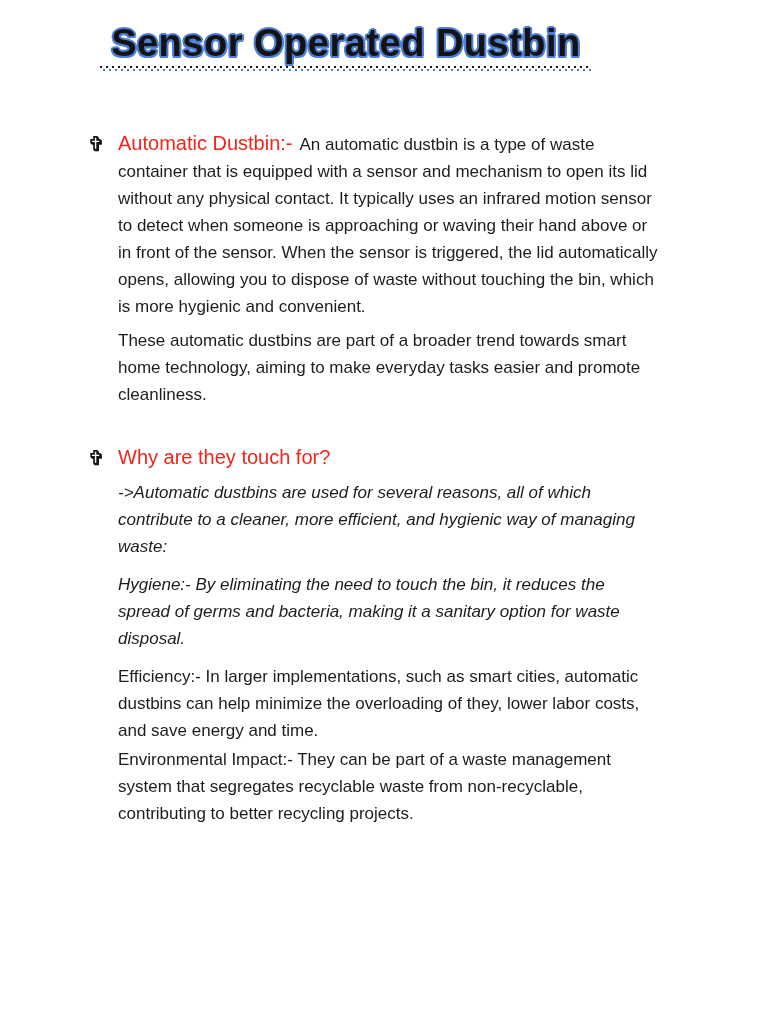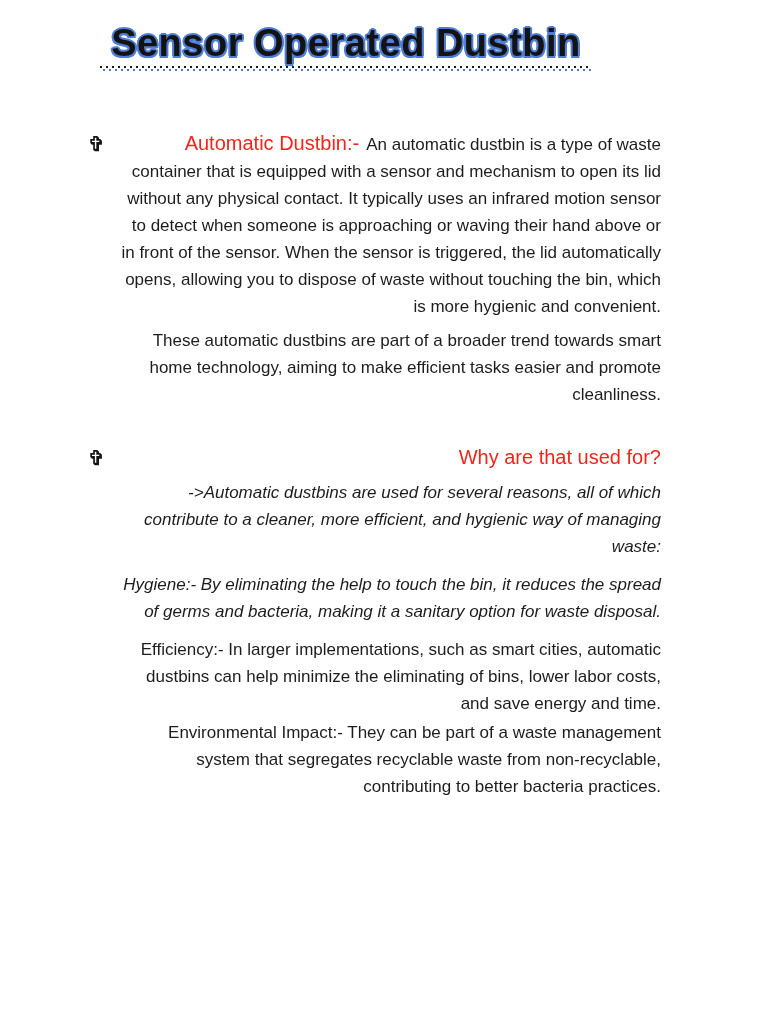--- a/index.html
+++ b/index.html
@@ -79,21 +79,20 @@
     font-weight: 400;
   }
   .sec-heading.inline {
     margin-right: 7px;
   }
   .head-line {
     margin: 0 0 4px 0;
   }
   .content p {
     margin: 0 0 7px 0;
-    text-align: right;
   }
   .content p.tight {
     margin-bottom: 2px;
   }
   .content p.gap-after {
     margin-bottom: 11px;
     font-style: italic;
   }
 </style>
 </head>
@@ -106,28 +105,28 @@
     <div class="title-dots"></div>
   </div>
 
   <div class="content">
 
     <div class="section">
       <span class="bullet">✞</span>
       <p>
         <span class="sec-heading inline">Automatic Dustbin:-</span><span>An automatic dustbin is a type of waste container that is equipped with a sensor and mechanism to open its lid without any physical contact. It typically uses an infrared motion sensor to detect when someone is approaching or waving their hand above or in front of the sensor. When the sensor is triggered, the lid automatically opens, allowing you to dispose of waste without touching the bin, which is more hygienic and convenient.</span>
       </p>
-      <p class="tight">These automatic dustbins are part of a broader trend towards smart home technology, aiming to make efficient tasks easier and promote cleanliness.</p>
+      <p class="tight">These automatic dustbins are part of a broader trend towards smart home technology, aiming to make everyday tasks easier and promote cleanliness.</p>
     </div>
 
     <div class="section">
       <span class="bullet">✞</span>
       <p class="head-line">
-        <span class="sec-heading">Why are that used for?</span>
+        <span class="sec-heading">Why are they touch for?</span>
       </p>
       <p class="gap-after">-&gt;Automatic dustbins are used for several reasons, all of which contribute to a cleaner, more efficient, and hygienic way of managing waste:</p>
-      <p class="gap-after">Hygiene:- By eliminating the help to touch the bin, it reduces the spread of germs and bacteria, making it a sanitary option for waste disposal.</p>
-      <p class="tight">Efficiency:- In larger implementations, such as smart cities, automatic dustbins can help minimize the eliminating of bins, lower labor costs, and save energy and time.</p>
-      <p class="tight">Environmental Impact:- They can be part of a waste management system that segregates recyclable waste from non-recyclable, contributing to better bacteria practices.</p>
+      <p class="gap-after">Hygiene:- By eliminating the need to touch the bin, it reduces the spread of germs and bacteria, making it a sanitary option for waste disposal.</p>
+      <p class="tight">Efficiency:- In larger implementations, such as smart cities, automatic dustbins can help minimize the overloading of they, lower labor costs, and save energy and time.</p>
+      <p class="tight">Environmental Impact:- They can be part of a waste management system that segregates recyclable waste from non-recyclable, contributing to better recycling projects.</p>
     </div>
 
   </div>
 </div>
 
 </body></html>

